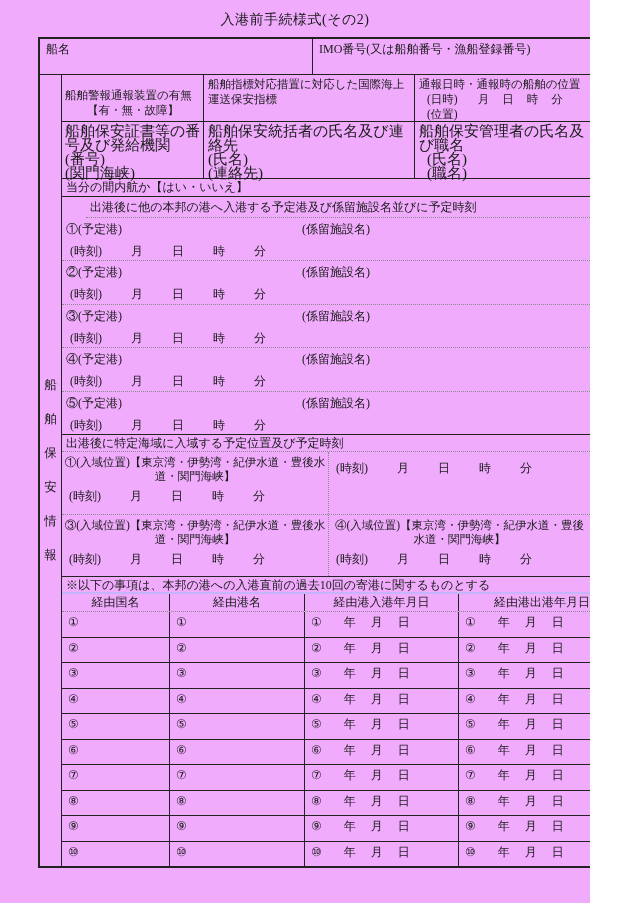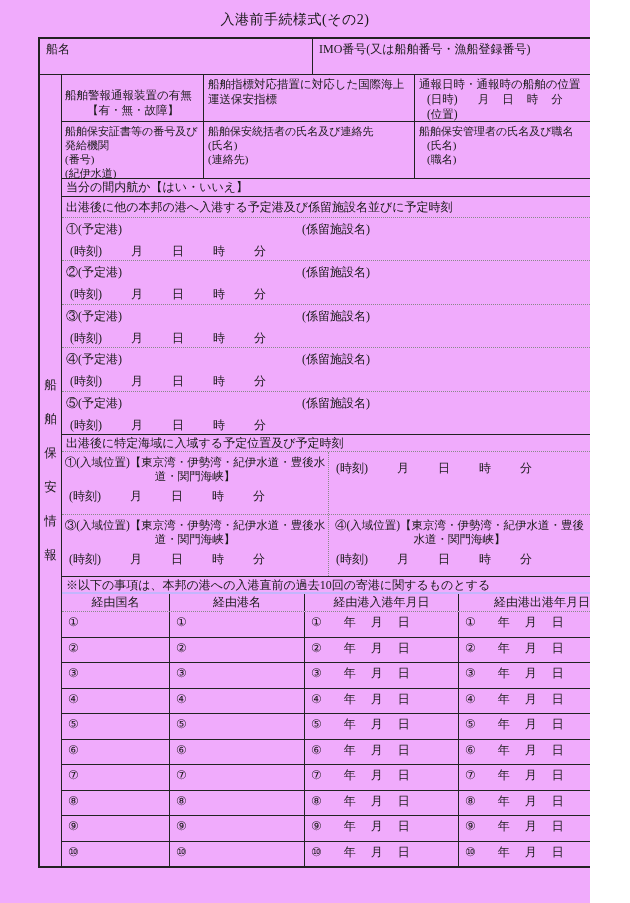--- a/index.html
+++ b/index.html
@@ -14,32 +14,32 @@
   .top-row { height:36px; flex:none; display:flex; border-bottom:1px solid #222; }
   .cell-ship { width:273px; flex:none; border-right:1px solid #222; padding:3px 6px; }
   .cell-imo  { flex:1; padding:3px 6px; }
   
   .body { flex:1; display:flex; min-height:0; }
   .side { width:22px; flex:none; border-right:1px solid #222; display:flex; flex-direction:column;
           align-items:center; justify-content:center; gap:21px; font-size:12.5px; line-height:13px; }
   .main { flex:1; display:flex; flex-direction:column; min-width:0; }
   
   .secA { height:47px; flex:none; display:flex; border-bottom:1px solid #222; font-size:11.5px; line-height:15px; }
-  .secB { height:57px; flex:none; display:flex; border-bottom:1px solid #222; font-size:11px; line-height:14px; }
+  .secB { height:57px; flex:none; display:flex; border-bottom:1px solid #222; font-size:15px; line-height:14px; }
   .c1 { width:142px; flex:none; border-right:1px solid #222; padding:2px 2px 2px 3px; }
   .c2 { width:211px; flex:none; border-right:1px solid #222; padding:2px 4px; }
   .c3 { flex:1; padding:2px 4px; }
   .colflex { display:flex; flex-direction:column; justify-content:flex-end; }
   .opt-line { text-align:center; padding-bottom:1px; }
   .indent { padding-left:8px; }
   .du { display:inline-block; margin-left:13px; }
   .du-first { margin-left:20px; }
   .domestic { height:18px; flex:none; border-bottom:1px solid #222; padding:0 4px; line-height:17px; }
   
-  .ports-hdr { height:21px; flex:none; padding:0 4px; line-height:20px; border-bottom:1px dotted #8a8a8a; }
+  .ports-hdr { height:21px; flex:none; padding:0 4px; line-height:20px; border-bottom:1px dotted #8a8a8a;margin-left:24px; }
   .ports { height:217px; flex:none; display:flex; flex-direction:column; }
   .port-entry { flex:1; border-bottom:1px dotted #8a8a8a; padding:4px 4px 0 4px; position:relative; }
   .port-entry.last { border-bottom:1px solid #222; }
   .berth { position:absolute; left:240px; top:4px; }
   .time-line { margin-top:7px; padding-left:4px; }
   .u { display:inline-block; margin-left:29px; }
   
   .zones-hdr { height:17px; flex:none; padding:0 4px; line-height:16px; border-bottom:1px dotted #8a8a8a; }
   .zones { height:125px; flex:none; display:flex; flex-direction:column; border-bottom:1px solid #222;justify-content:flex-end; }
   .z-row { flex:1; display:flex; min-height:0; }
@@ -108,21 +108,21 @@
               <span>(日時)</span><span class="du du-first">月</span><span class="du">日</span><span class="du">時</span><span class="du">分</span>
             </div>
             <div class="indent">(位置)</div>
           </div>
         </div>
 
         <div class="secB">
           <div class="c1">
             <div>船舶保安証書等の番号及び発給機関</div>
             <div>(番号)</div>
-            <div>(紀伊水道)</div>
+            <div>(関門海峡)</div>
           </div>
           <div class="c2">
             <div>船舶保安統括者の氏名及び連絡先</div>
             <div>(氏名)</div>
             <div>(連絡先)</div>
           </div>
           <div class="c3">
             <div>船舶保安管理者の氏名及び職名</div>
             <div class="indent">(氏名)</div>
             <div class="indent">(職名)</div>

